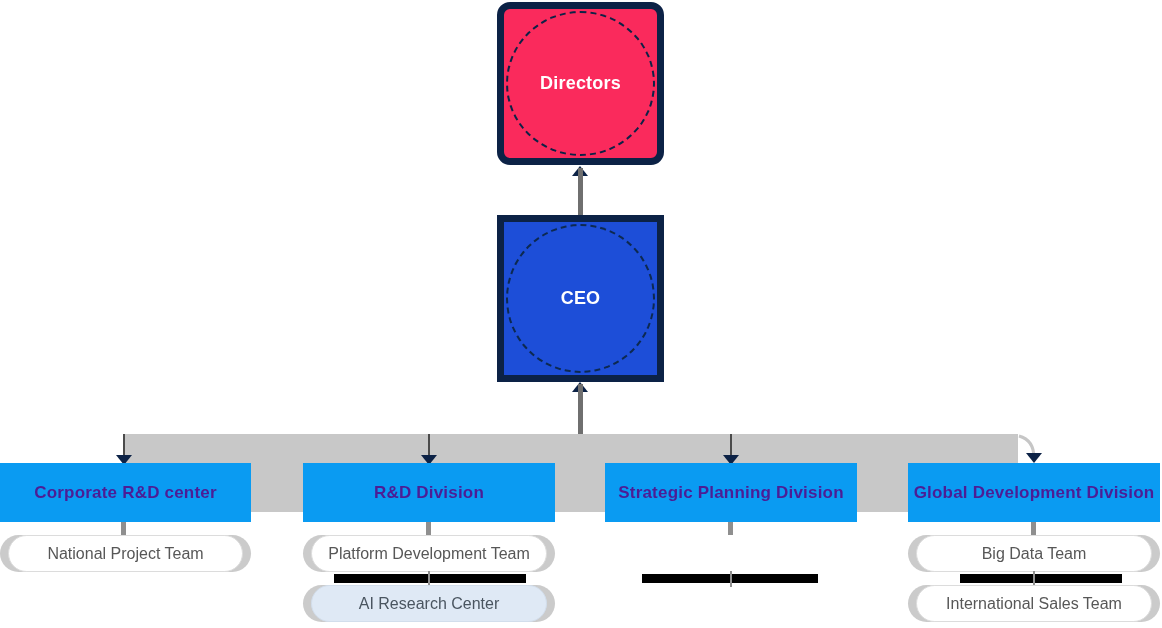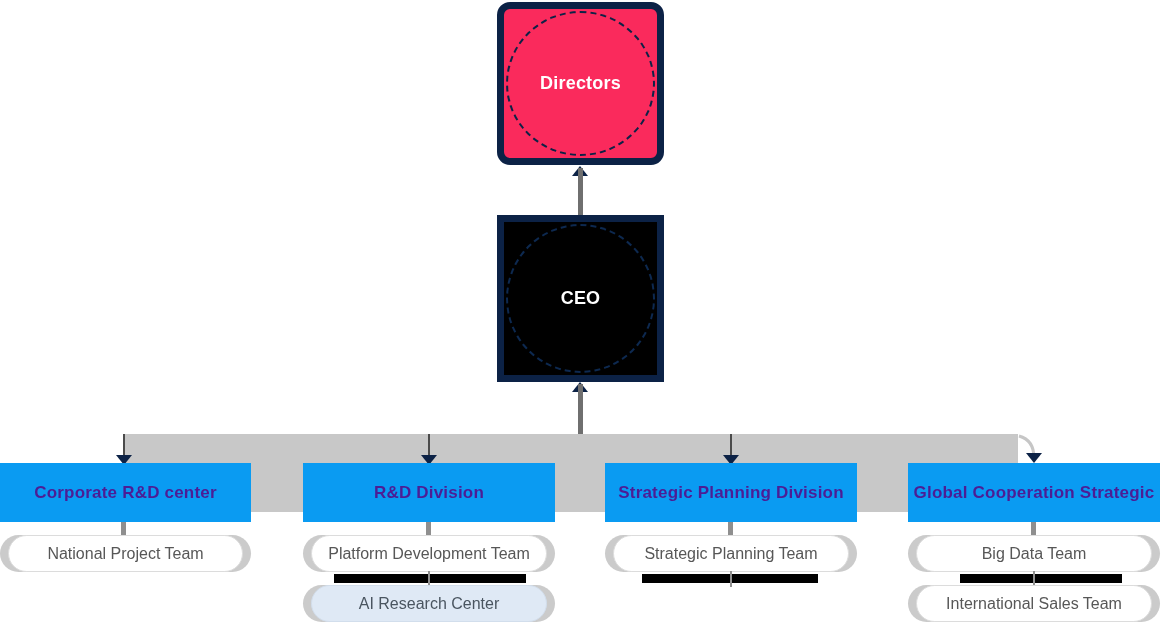--- a/index.html
+++ b/index.html
@@ -17,21 +17,21 @@
   .node {
     position: absolute;
     left: 497px;
     width: 167px;
     border: 7px solid #0c2246;
     display: flex;
     align-items: center;
     justify-content: center;
   }
   .node-directors { top: 2px;  height: 163px; background: #fa2a5c; border-radius: 13px; }
-  .node-ceo       { top: 215px; height: 167px; background: #000000; }
+  .node-ceo       { top: 215px; height: 167px; background: #1d4ed8; }
   .node .dashed-circle {
     position: absolute;
     left: 2px; right: 2px; top: 2px; bottom: 2px;
     border-radius: 50%;
     border: 2px dashed #0c2246;
     pointer-events: none;
   }
   .node-ceo .dashed-circle { border-color: #0d2950; }
   .node-label {
     position: relative;
@@ -180,36 +180,33 @@
   <div class="division div-1">
     <span>Corporate R&amp;D center</span>
   </div>
   <div class="division div-3">
     <span>Strategic Planning Division</span>
   </div>
   <div class="division div-2">
     <span>R&amp;D Division</span>
   </div>
   <div class="division div-4">
-    <span>Global Cooperation Strategic</span>
+    <span>Global Development Division</span>
   </div>
 
   <div class="stub stub-1"></div>
   <div class="stub stub-2"></div>
   <div class="stub stub-3"></div>
   <div class="stub stub-4"></div>
 
   <div class="pill-wrap row1 pw-1">
     <div class="pill">National Project Team</div>
   </div>
   <div class="pill-wrap row1 pw-2">
     <div class="pill">Platform Development Team</div>
-  </div>
-  <div class="pill-wrap row1 pw-3">
-    <div class="pill">Strategic Planning Team</div>
   </div>
   <div class="pill-wrap row1 pw-4">
     <div class="pill">Big Data Team</div>
   </div>
 
   <div class="bar bar-2"></div>
   <div class="bar bar-3"></div>
   <div class="bar bar-4"></div>
   <div class="crossline cl-2"></div>
   <div class="crossline cl-3"></div>

